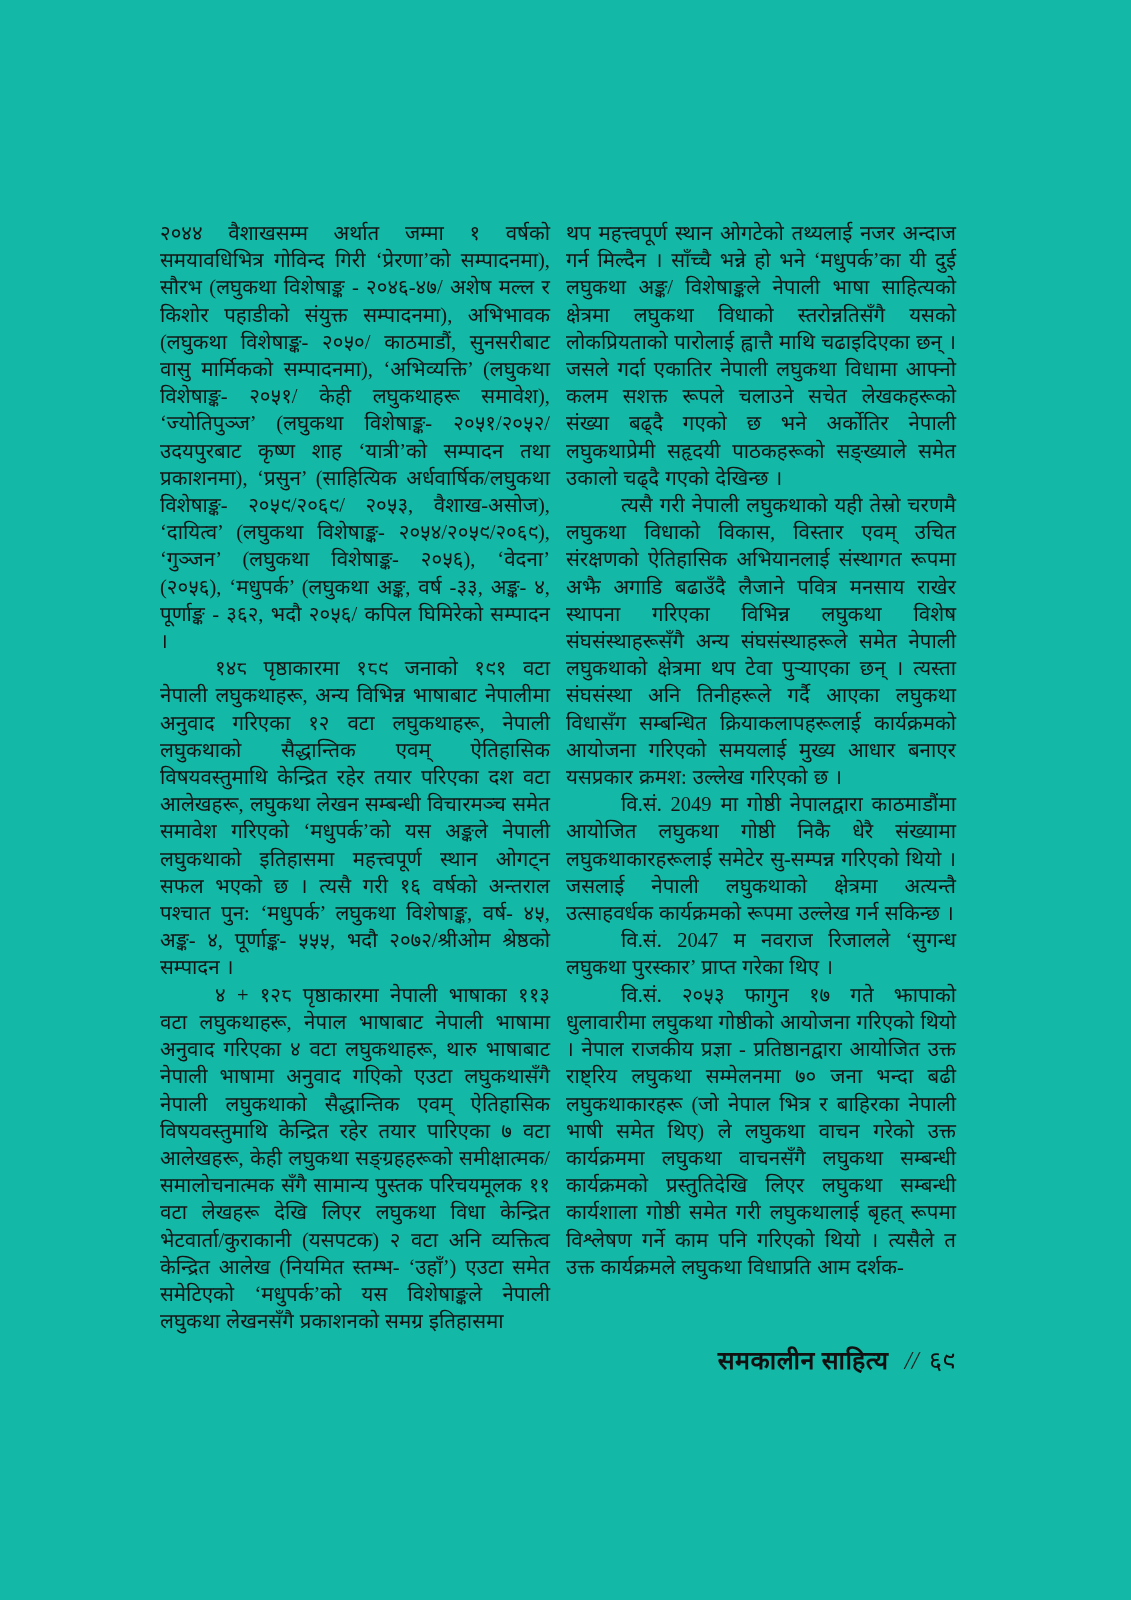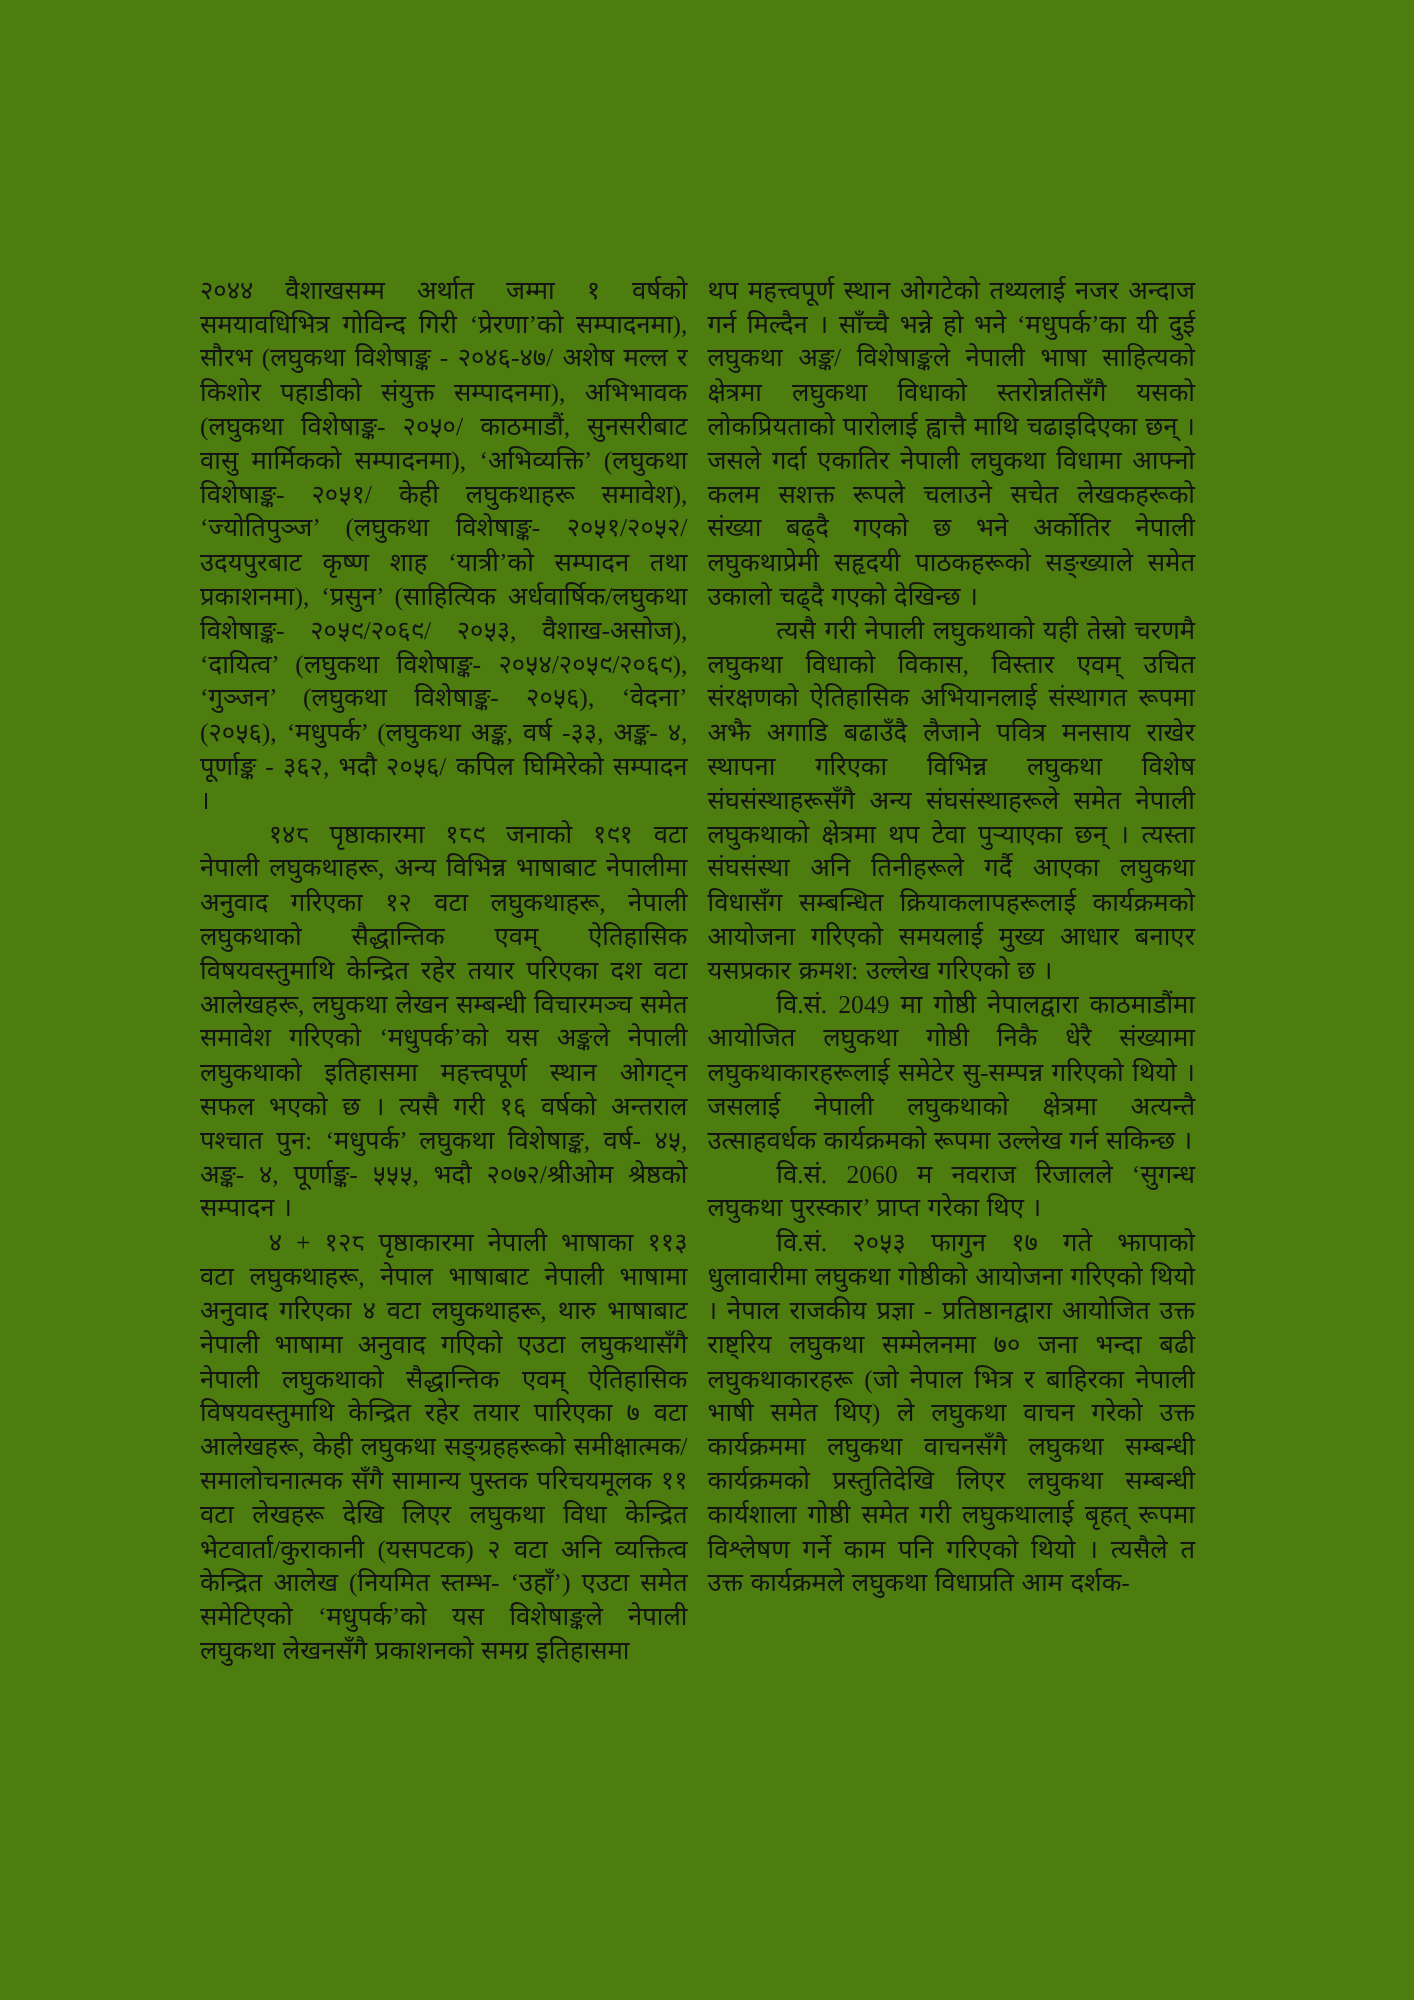--- a/index.html
+++ b/index.html
@@ -4,21 +4,21 @@
 <style>
   html, body {
     margin: 0;
     padding: 0;
     background: #ffffff;
   }
   .page {
     position: relative;
     width: 1131px;
     height: 1600px;
-    background: #4d7c0f;
+    background: #14b8a6;
     color: #141414;
     font-family: "Liberation Serif", "DejaVu Serif", serif;
     overflow: hidden;
   }
   .text-block {
     position: absolute;
     left: 160px;
     top: 220px;
     width: 796px;
     display: flex;
@@ -73,20 +73,25 @@
     <div class="column">
       <p>२०४४ वैशाखसम्म अर्थात जम्मा १ वर्षको समयावधिभित्र गोविन्द गिरी ‘प्रेरणा’को सम्पादनमा), सौरभ (लघुकथा विशेषाङ्क - २०४६-४७/ अशेष मल्ल र किशोर पहाडीको संयुक्त सम्पादनमा), अभिभावक (लघुकथा विशेषाङ्क- २०५०/ काठमाडौं, सुनसरीबाट वासु मार्मिकको सम्पादनमा), ‘अभिव्यक्ति’ (लघुकथा विशेषाङ्क- २०५१/ केही लघुकथाहरू समावेश), ‘ज्योतिपुञ्ज’ (लघुकथा विशेषाङ्क- २०५१/२०५२/उदयपुरबाट कृष्ण शाह ‘यात्री’को सम्पादन तथा प्रकाशनमा), ‘प्रसुन’ (साहित्यिक अर्धवार्षिक/लघुकथा विशेषाङ्क- २०५९/२०६९/ २०५३, वैशाख-असोज), ‘दायित्व’ (लघुकथा विशेषाङ्क- २०५४/२०५९/२०६९), ‘गुञ्जन’ (लघुकथा विशेषाङ्क- २०५६), ‘वेदना’ (२०५६), ‘मधुपर्क’ (लघुकथा अङ्क, वर्ष -३३, अङ्क- ४, पूर्णाङ्क - ३६२, भदौ २०५६/ कपिल घिमिरेको सम्पादन ।</p>
       <p class="indented">१४८ पृष्ठाकारमा १८९ जनाको १९१ वटा नेपाली लघुकथाहरू, अन्य विभिन्न भाषाबाट नेपालीमा अनुवाद गरिएका १२ वटा लघुकथाहरू, नेपाली लघुकथाको सैद्धान्तिक एवम् ऐतिहासिक विषयवस्तुमाथि केन्द्रित रहेर तयार परिएका दश वटा आलेखहरू, लघुकथा लेखन सम्बन्धी विचारमञ्च समेत समावेश गरिएको ‘मधुपर्क’को यस अङ्कले नेपाली लघुकथाको इतिहासमा महत्त्वपूर्ण स्थान ओगट्न सफल भएको छ । त्यसै गरी १६ वर्षको अन्तराल पश्चात पुन: ‘मधुपर्क’ लघुकथा विशेषाङ्क, वर्ष- ४५, अङ्क- ४, पूर्णाङ्क- ५५५, भदौ २०७२/श्रीओम श्रेष्ठको सम्पादन ।</p>
       <p class="indented">४ + १२८ पृष्ठाकारमा नेपाली भाषाका ११३ वटा लघुकथाहरू, नेपाल भाषाबाट नेपाली भाषामा अनुवाद गरिएका ४ वटा लघुकथाहरू, थारु भाषाबाट नेपाली भाषामा अनुवाद गएिको एउटा लघुकथासँगै नेपाली लघुकथाको सैद्धान्तिक एवम् ऐतिहासिक विषयवस्तुमाथि केन्द्रित रहेर तयार पारिएका ७ वटा आलेखहरू, केही लघुकथा सङ्ग्रहहरूको समीक्षात्मक/समालोचनात्मक सँगै सामान्य पुस्तक परिचयमूलक ११ वटा लेखहरू देखि लिएर लघुकथा विधा केन्द्रित भेटवार्ता/कुराकानी (यसपटक) २ वटा अनि व्यक्तित्व केन्द्रित आलेख (नियमित स्तम्भ- ‘उहाँ’) एउटा समेत समेटिएको ‘मधुपर्क’को यस विशेषाङ्कले नेपाली लघुकथा लेखनसँगै प्रकाशनको समग्र इतिहासमा</p>
     </div>
 
     <div class="column">
       <p>थप महत्त्वपूर्ण स्थान ओगटेको तथ्यलाई नजर अन्दाज गर्न मिल्दैन । साँच्चै भन्ने हो भने ‘मधुपर्क’का यी दुई लघुकथा अङ्क/ विशेषाङ्कले नेपाली भाषा साहित्यको क्षेत्रमा लघुकथा विधाको स्तरोन्नतिसँगै यसको लोकप्रियताको पारोलाई ह्वात्तै माथि चढाइदिएका छन् । जसले गर्दा एकातिर नेपाली लघुकथा विधामा आफ्नो कलम सशक्त रूपले चलाउने सचेत लेखकहरूको संख्या बढ्दै गएको छ भने अर्कोतिर नेपाली लघुकथाप्रेमी सहृदयी पाठकहरूको सङ्ख्याले समेत उकालो चढ्दै गएको देखिन्छ ।</p>
       <p class="indented">त्यसै गरी नेपाली लघुकथाको यही तेस्रो चरणमै लघुकथा विधाको विकास, विस्तार एवम् उचित संरक्षणको ऐतिहासिक अभियानलाई संस्थागत रूपमा अझै अगाडि बढाउँदै लैजाने पवित्र मनसाय राखेर स्थापना गरिएका विभिन्न लघुकथा विशेष संघसंस्थाहरूसँगै अन्य संघसंस्थाहरूले समेत नेपाली लघुकथाको क्षेत्रमा थप टेवा पुऱ्याएका छन् । त्यस्ता संघसंस्था अनि तिनीहरूले गर्दै आएका लघुकथा विधासँग सम्बन्धित क्रियाकलापहरूलाई कार्यक्रमको आयोजना गरिएको समयलाई मुख्य आधार बनाएर यसप्रकार क्रमश: उल्लेख गरिएको छ ।</p>
       <p class="indented">वि.सं. 2049 मा गोष्ठी नेपालद्वारा काठमाडौंमा आयोजित लघुकथा गोष्ठी निकै धेरै संख्यामा लघुकथाकारहरूलाई समेटेर सु-सम्पन्न गरिएको थियो । जसलाई नेपाली लघुकथाको क्षेत्रमा अत्यन्तै उत्साहवर्धक कार्यक्रमको रूपमा उल्लेख गर्न सकिन्छ ।</p>
-      <p class="indented">वि.सं. 2060 म नवराज रिजालले ‘सुगन्ध लघुकथा पुरस्कार’ प्राप्त गरेका थिए ।</p>
+      <p class="indented">वि.सं. 2047 म नवराज रिजालले ‘सुगन्ध लघुकथा पुरस्कार’ प्राप्त गरेका थिए ।</p>
       <p class="indented">वि.सं. २०५३ फागुन १७ गते झापाको धुलावारीमा लघुकथा गोष्ठीको आयोजना गरिएको थियो । नेपाल राजकीय प्रज्ञा - प्रतिष्ठानद्वारा आयोजित उक्त राष्ट्रिय लघुकथा सम्मेलनमा ७० जना भन्दा बढी लघुकथाकारहरू (जो नेपाल भित्र र बाहिरका नेपाली भाषी समेत थिए) ले लघुकथा वाचन गरेको उक्त कार्यक्रममा लघुकथा वाचनसँगै लघुकथा सम्बन्धी कार्यक्रमको प्रस्तुतिदेखि लिएर लघुकथा सम्बन्धी कार्यशाला गोष्ठी समेत गरी लघुकथालाई बृहत् रूपमा विश्लेषण गर्ने काम पनि गरिएको थियो । त्यसैले त उक्त कार्यक्रमले लघुकथा विधाप्रति आम दर्शक-</p>
     </div>
 
   </div>
 
+  <div class="page-footer">
+    <span class="journal">समकालीन साहित्य</span>
+    <span class="sep">//</span>
+    <span class="pagenum">६९</span>
+  </div>
 
 </div>
 
 </body></html>

